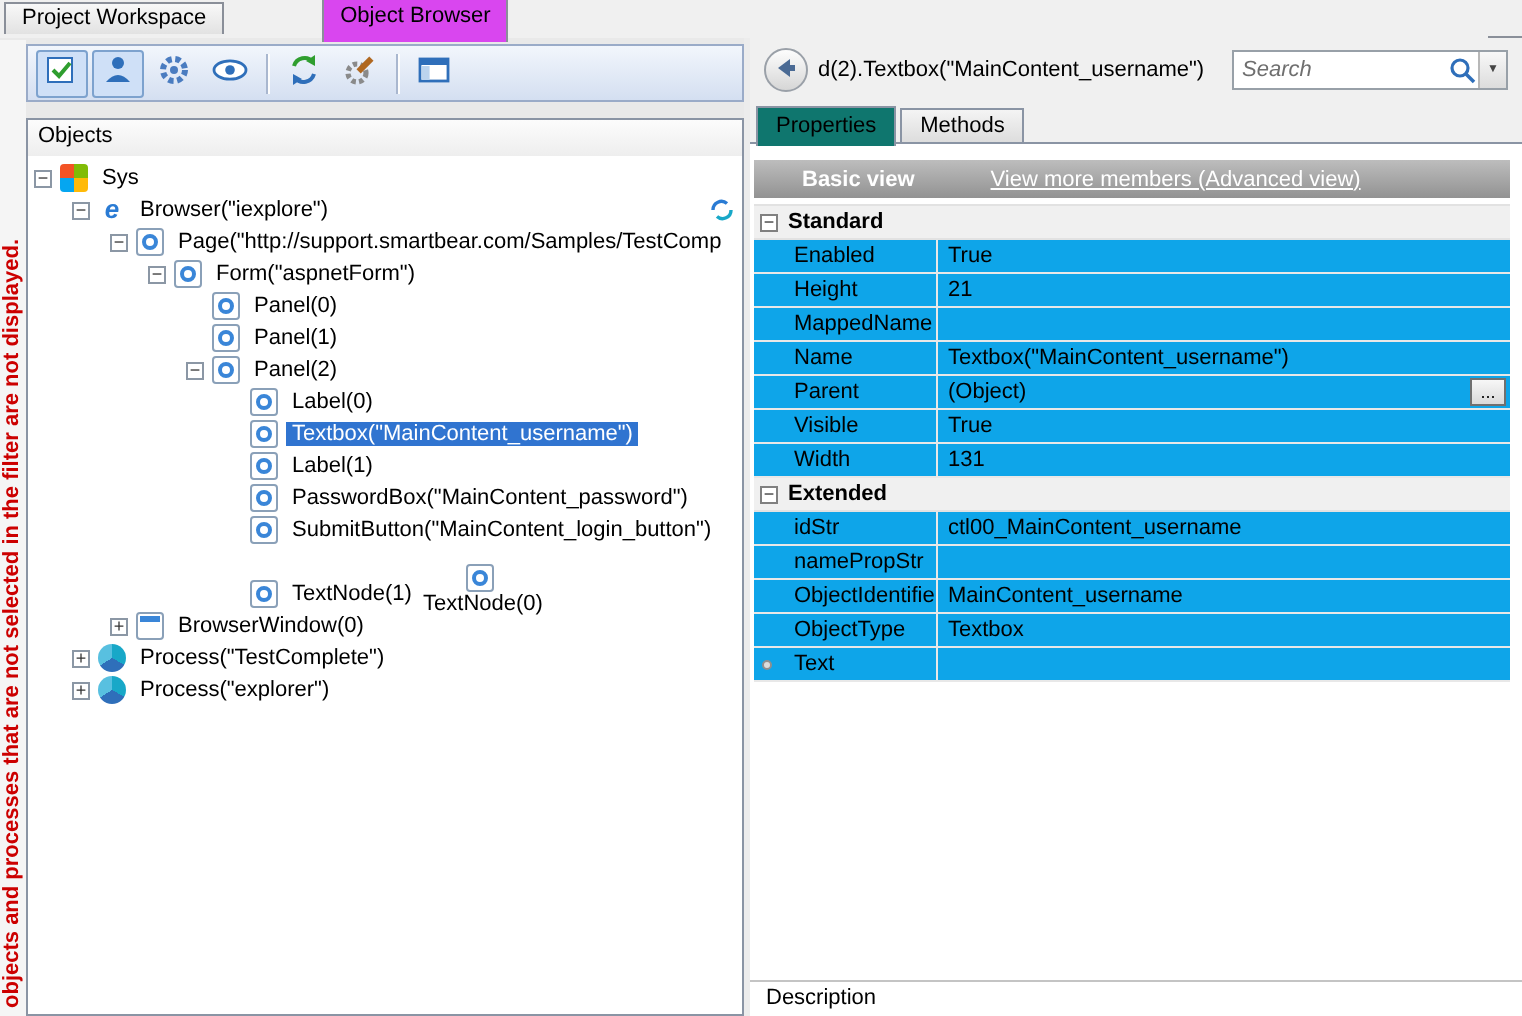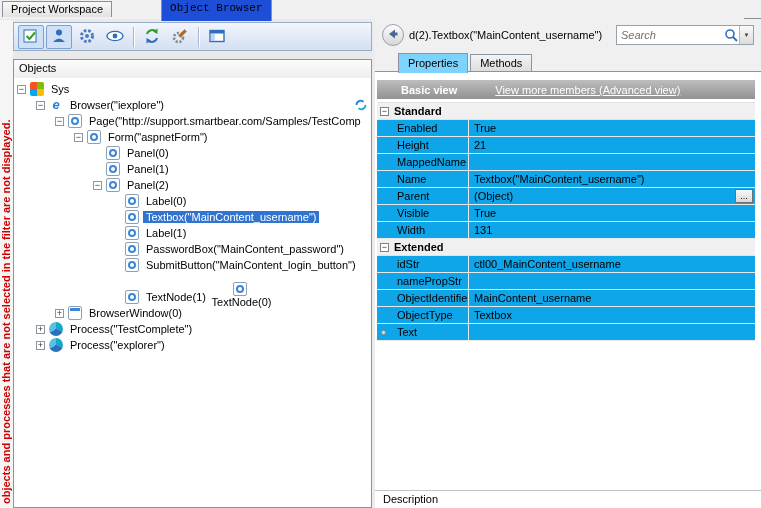--- a/index.html
+++ b/index.html
@@ -13,21 +13,21 @@
     overflow: hidden;
     cursor: default;
   }
   .app { position: absolute; inset: 0; background: #f0f0f0; }
 
   
   .tabstrip { position: absolute; top: 0; left: 0; right: 17px; height: 19px;
     background: #f0f0f0; display: flex; align-items: center; padding-left: 2px; z-index: 8; gap: 48px; }
   .wtab { height: 16px; line-height: 15px; padding: 0 8px; margin-bottom: 1px; margin-right: 1px;
     border: 1px solid #8a8f99; border-bottom: none; background: linear-gradient(#f8f8f8, #e2e2e2); }
-  .wtab.active { height: 22px; line-height: 17px; margin-bottom: 0; background: #1d4ed8; position: relative; z-index: 9; font-family: Liberation Mono, monospace; }
+  .wtab.active { height: 22px; line-height: 17px; margin-bottom: 0; background: #d946ef; position: relative; z-index: 9; }
 
   .window { position: absolute; top: 18px; left: 0; right: 0; bottom: 0; background: #e9e9e9; border-top: 1px solid #8a8f99; }
 
   
   .vstrip { position: absolute; left: 0; top: 1px; bottom: 0; width: 13px; background: #f5f5f5; }
   .vnote { position: absolute; left: 12px; bottom: 4px; transform-origin: 0 100%;
     transform: rotate(-90deg); white-space: nowrap; color: #cc0000; font-weight: bold; font-size: 11px; }
 
   
   .toolbar { position: absolute; left: 13px; top: 3px; width: 359px; height: 29px;
@@ -76,21 +76,21 @@
     font: 11px "Liberation Sans", sans-serif; padding: 0 4px; background: transparent; }
   .searchbox input::placeholder { font-style: italic; color: #6f6f6f; opacity: 1; }
   .search-mag { flex: 0 0 16px; display: flex; align-items: center; justify-content: center; }
   .search-drop { flex: 0 0 14px; height: 18px; border-left: 1px solid #b8b8b8;
     background: linear-gradient(#f8f8f8, #dcdcdc); display: flex; align-items: center; justify-content: center; }
   .search-drop::before { content: "\25BC"; font-size: 6px; color: #444; }
 
   .ptabs { position: absolute; top: 33px; left: 3px; height: 20px; display: flex; align-items: flex-end; z-index: 4; }
   .ptab { height: 17px; line-height: 16px; padding: 0 9px; margin-right: 2px; margin-bottom: 1px;
     border: 1px solid #8a94a4; border-bottom: none; background: linear-gradient(#f4f4f4, #dddddd); }
-  .ptab.active { height: 20px; line-height: 19px; margin-bottom: -1px; background: #7dd3fc; position: relative; z-index: 5; margin-left: 20px; }
+  .ptab.active { height: 20px; line-height: 19px; margin-bottom: -1px; background: #0f766e; position: relative; z-index: 5; }
 
   .content { position: absolute; top: 52px; left: 0; right: 0; bottom: 0; background: #fff; border-top: 1px solid #8a94a4; }
   .viewbar { margin: 8px 6px 3px 2px; height: 19px; background: linear-gradient(#bdbdbd, #929292);
     display: flex; align-items: center; color: #fff; padding: 0 24px; }
   .vb-title { font-weight: bold; margin-right: 38px; }
   .vb-link { text-decoration: underline; }
 
   .grid { margin: 0 6px 0 2px; border-top: 1px solid #e2e2e2; }
   .srow { display: flex; align-items: center; height: 17px; border-bottom: 1px solid #e2e2e2;
     background: #f0f0f0; font-weight: bold; }

